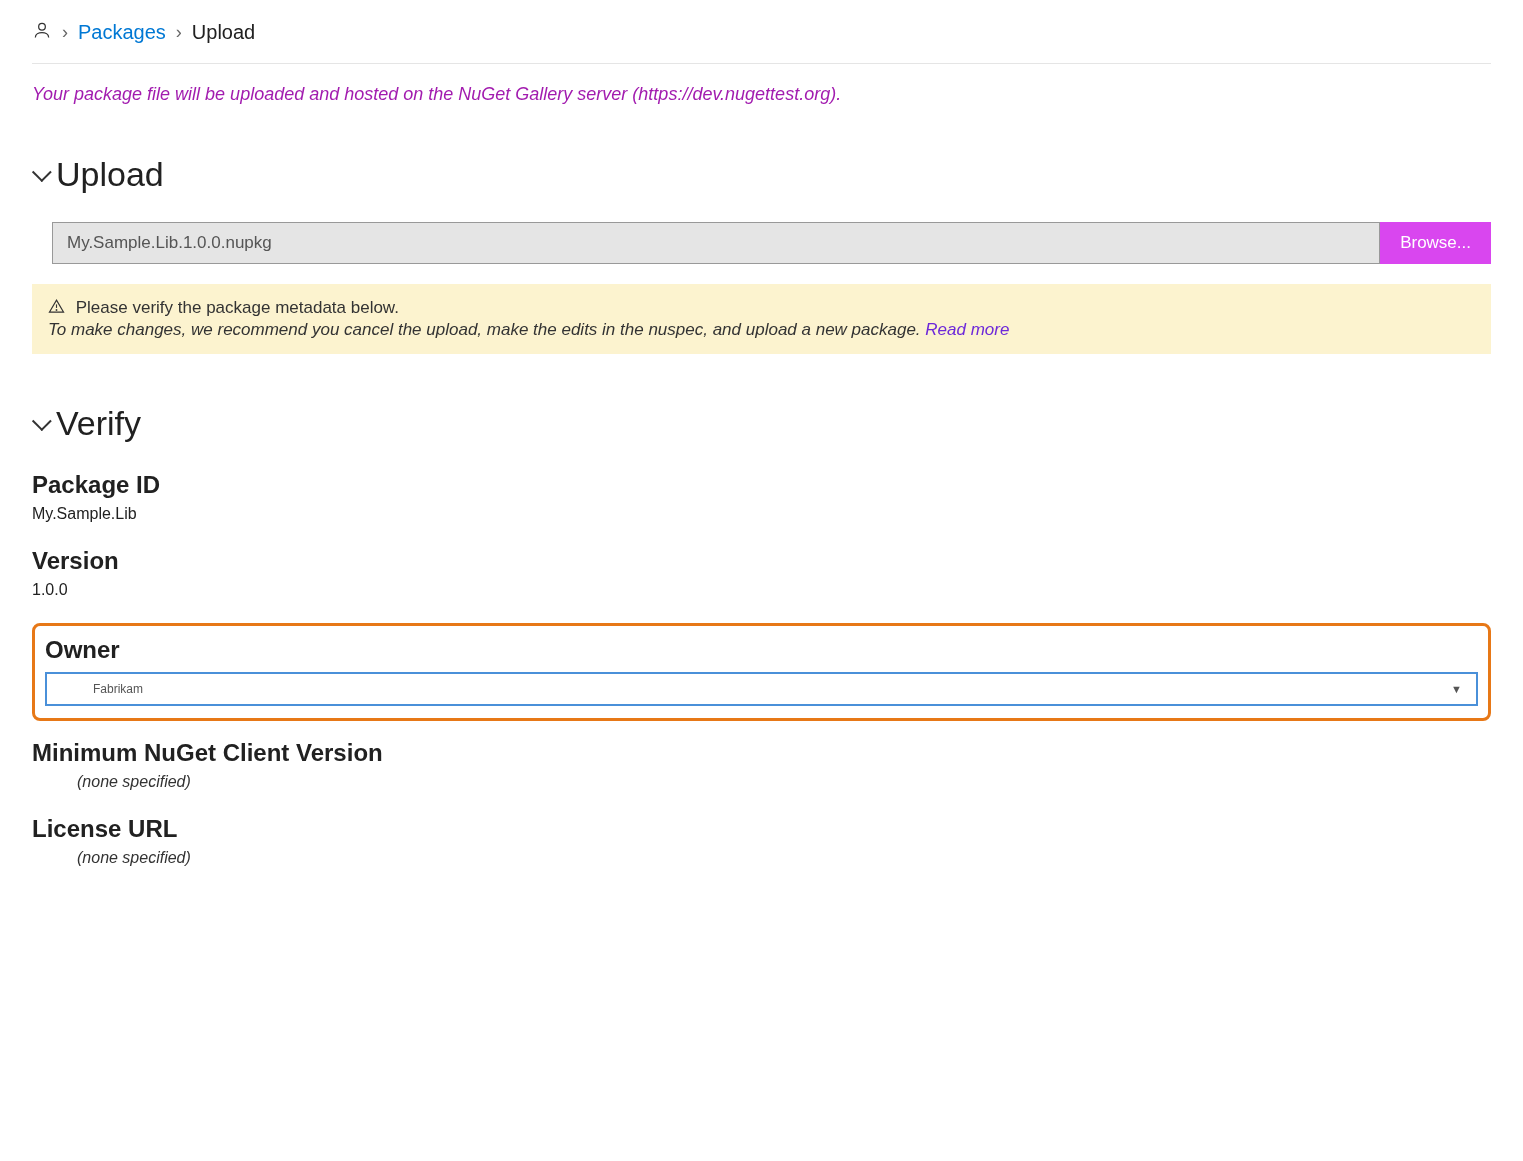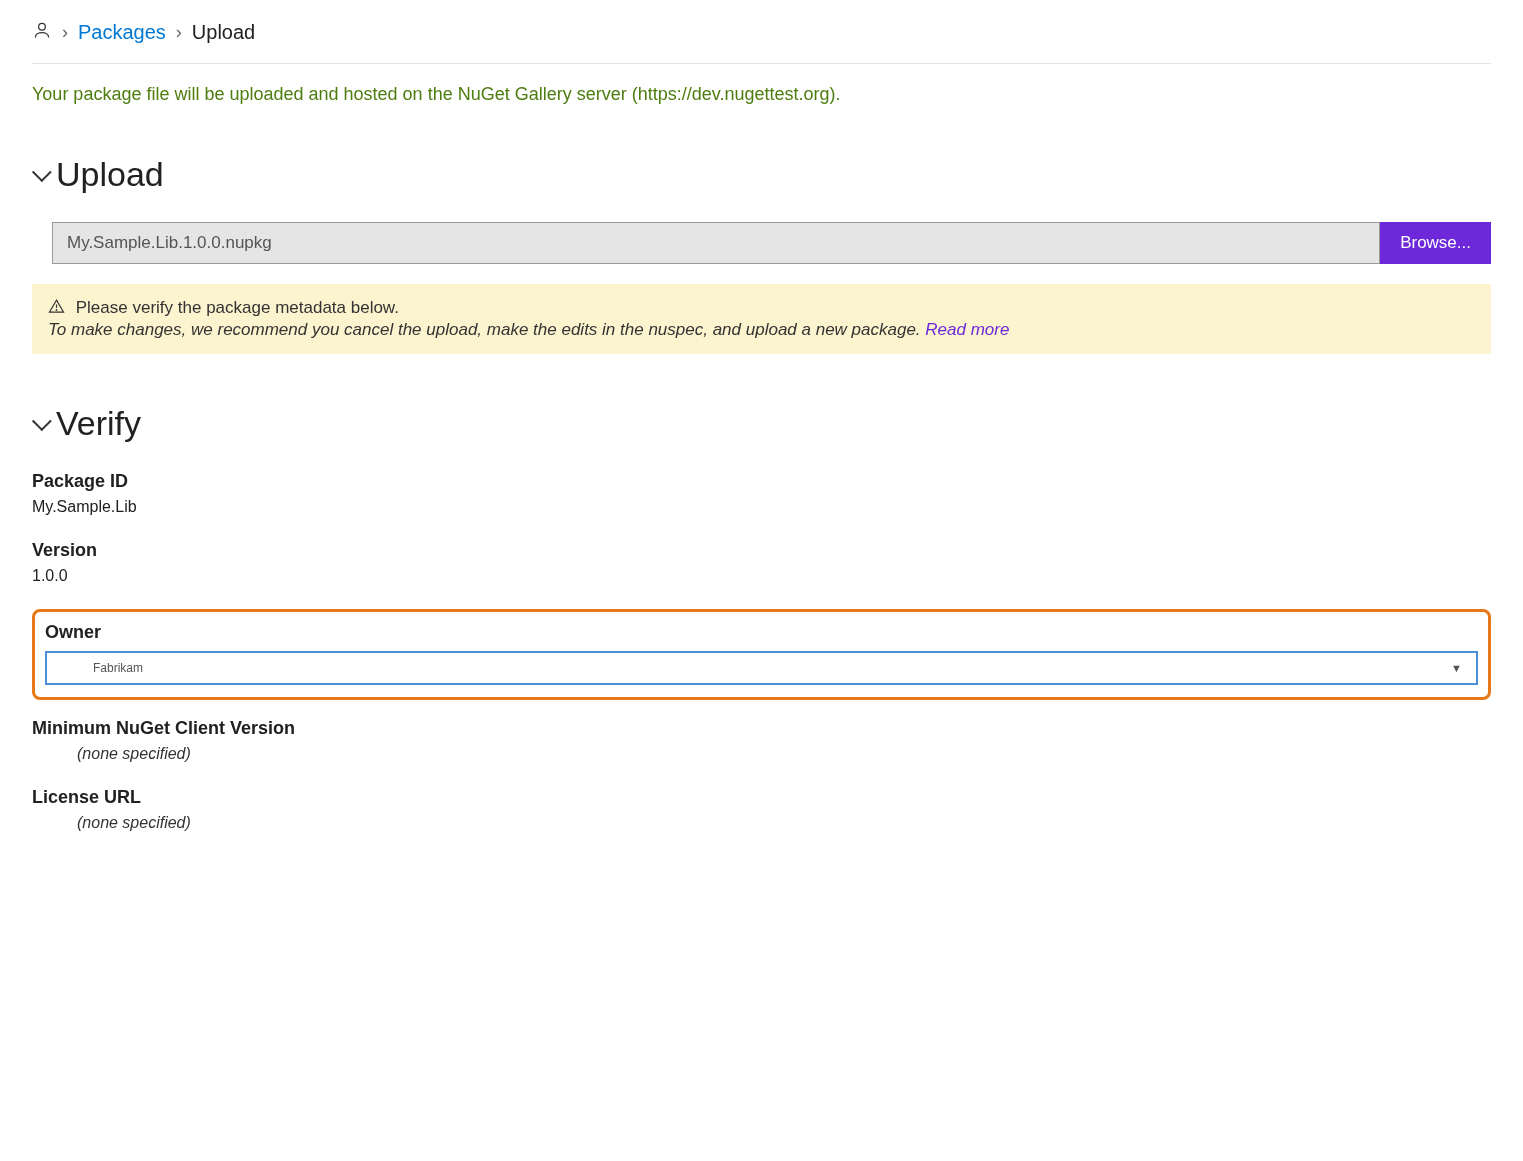--- a/index.html
+++ b/index.html
@@ -35,23 +35,24 @@
       color: #212121;
     }
     .person-icon svg {
       width: 20px;
       height: 20px;
       stroke: #333;
       fill: none;
       stroke-width: 1.5;
     }
     .subtitle {
-      color: #4d7c0f;
+      color: #a21caf;
       font-size: 18px;
       margin-bottom: 50px;
+      font-style: italic;
     }
     .section-header {
       display: flex;
       align-items: center;
       gap: 10px;
       font-size: 34px;
       font-weight: 300;
       color: #212121;
       margin-bottom: 28px;
       cursor: pointer;
@@ -71,21 +72,21 @@
     }
     .file-input {
       flex: 1;
       background: #e5e5e5;
       border: 1px solid #999;
       padding: 10px 14px;
       font-size: 17px;
       color: #555;
     }
     .browse-btn {
-      background: #6d28d9;
+      background: #d946ef;
       color: #fff;
       border: none;
       padding: 10px 20px;
       font-size: 17px;
       cursor: pointer;
     }
     .alert {
       background: #fcf3cf;
       padding: 14px 16px;
       font-size: 17px;
@@ -107,21 +108,21 @@
     }
     .alert a {
       color: #6d28d9;
       text-decoration: none;
     }
     .field {
       margin-bottom: 24px;
     }
     .field-label {
       font-weight: 700;
-      font-size: 18px;
+      font-size: 24px;
       margin-bottom: 6px;
     }
     .field-value {
       font-size: 16px;
       color: #212121;
     }
     .field-value.none {
       font-style: italic;
       color: #333;
       margin-left: 45px;

